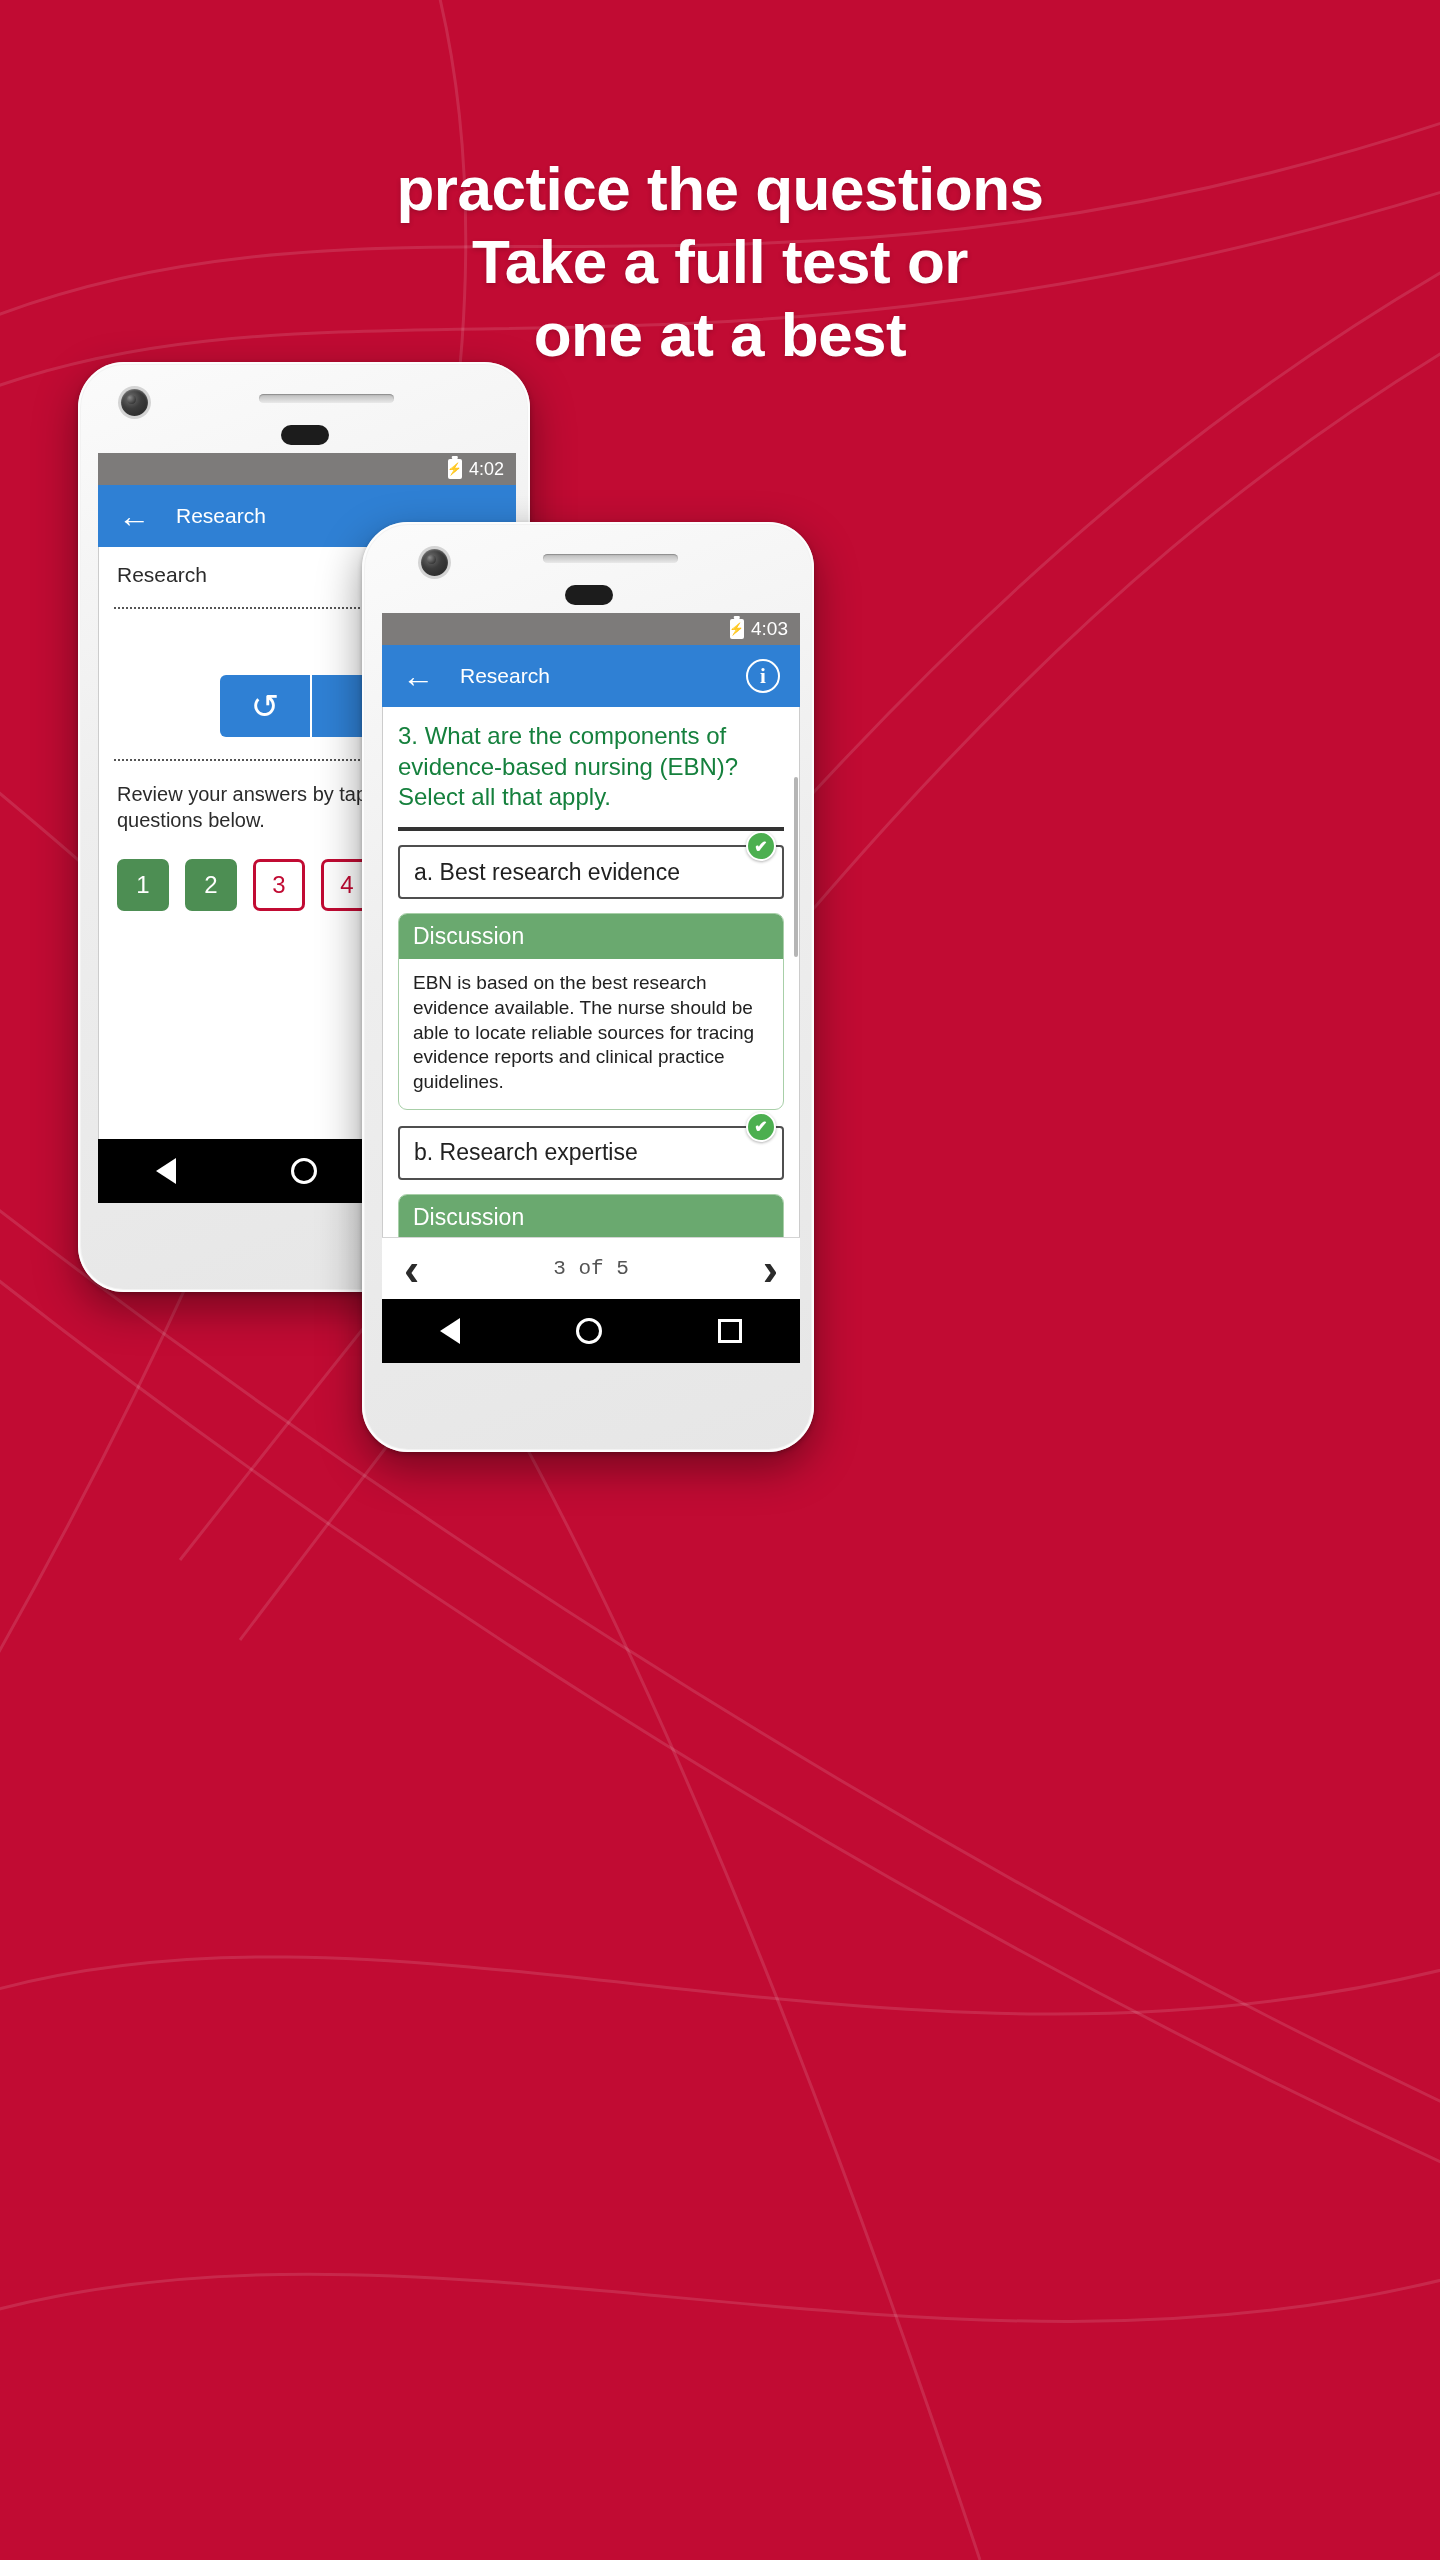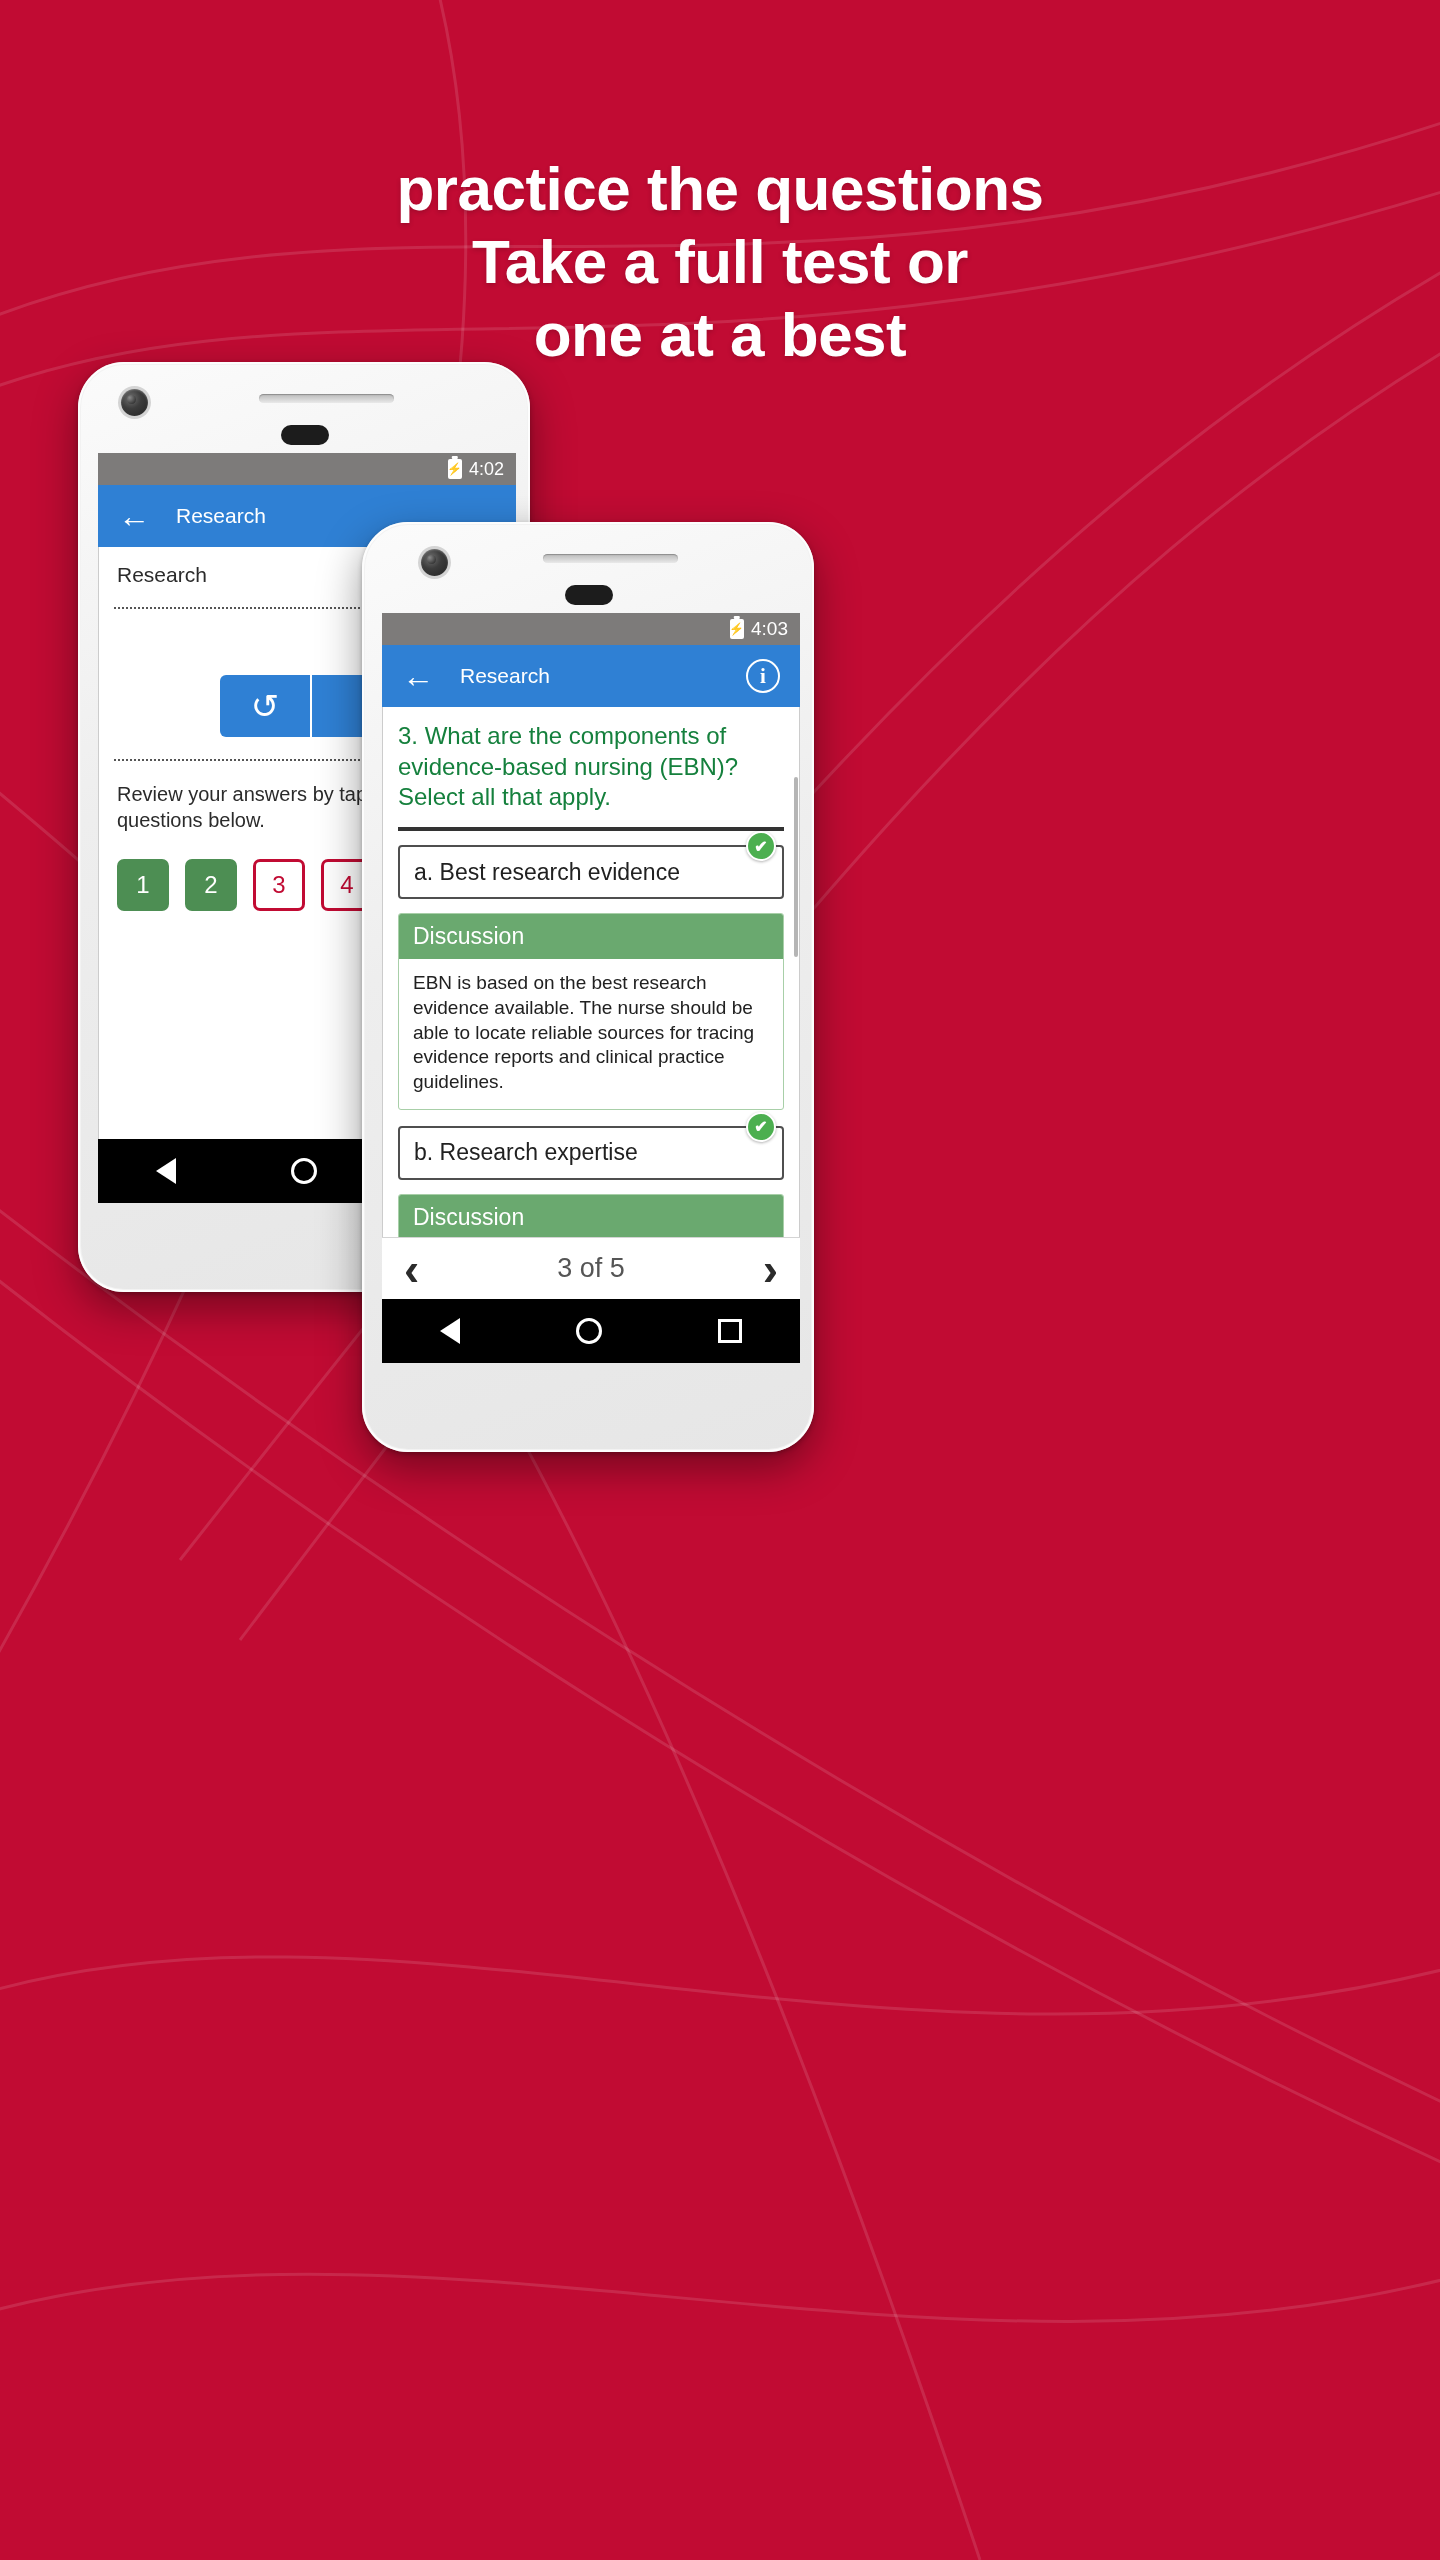--- a/index.html
+++ b/index.html
@@ -172,21 +172,21 @@
     position:absolute;
     border-radius:50%;
     background:#4caf50;
     border:2px solid #ffffff;
     display:flex; align-items:center; justify-content:center;
     color:#ffffff; font-weight:bold;
     box-shadow:0 1px 3px rgba(0,0,0,.3);
   }
   .disc-card {
     border:1px solid #a8cfa8;
-    border-radius:3px;
+    border-radius:9px;
     overflow:hidden;
     background:#fff;
   }
   .disc-head { background:#6aa96f; color:#ffffff; }
   .disc-body { color:#212121; line-height:1.3; }
 
   .pager {
     display:flex; align-items:center; justify-content:space-between;
     background:#ffffff;
     border-top:1px solid #d4d4d4;
@@ -323,21 +323,21 @@
         <div class="disc-card" style="margin-top:14px;">
           <div class="disc-head" style="font-size:23px; padding:9px 14px;">Discussion</div>
           <div class="disc-body" style="font-size:19px; padding:12px 14px 40px 14px;"></div>
         </div>
 
         <div class="scroll-hint" style="right:2px; top:70px; width:4px; height:180px;"></div>
       </div>
 
       <div class="pager" style="position:absolute; left:0; bottom:64px; width:100%; height:62px; padding:0 22px;">
         <span class="chev" style="font-size:46px; line-height:1;">‹</span>
-        <span class="pager-label" style="font-size:27px;">3 of 5</span>
+        <span class="pager-label" style="font-size:21px;font-family:Liberation Mono, monospace;">3 of 5</span>
         <span class="chev" style="font-size:46px; line-height:1;">›</span>
       </div>
 
       <div class="navbar" style="position:absolute; left:0; bottom:0; width:100%; height:64px;">
         <div class="nav-tri"></div>
         <div class="nav-circ" style="width:26px;height:26px;"></div>
         <div class="nav-sq" style="width:24px;height:24px;"></div>
       </div>
     </div>
   </div>

